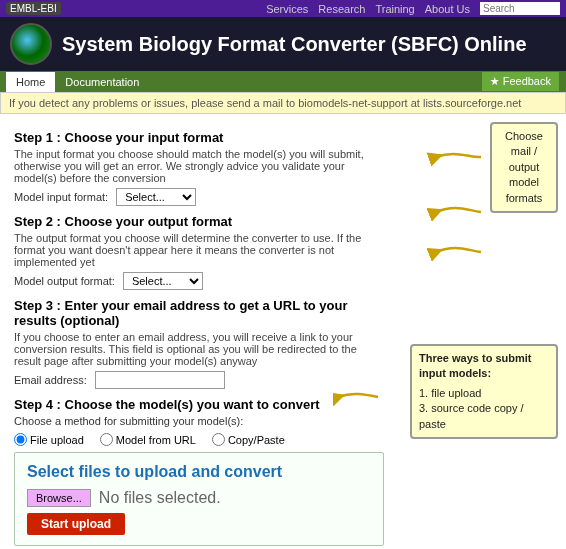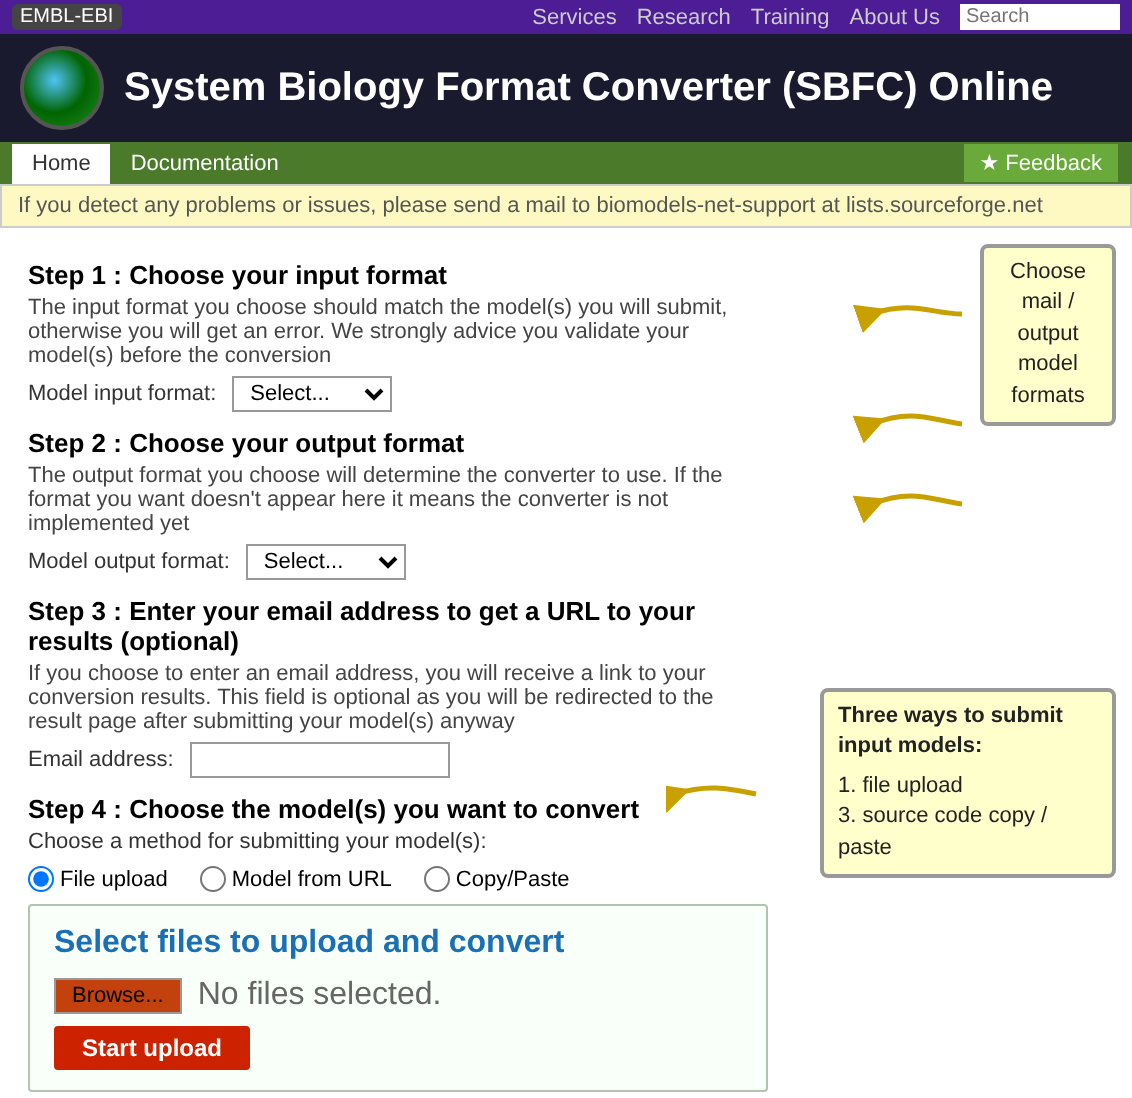--- a/index.html
+++ b/index.html
@@ -39,21 +39,21 @@
 
     
     .radio-group { display: flex; align-items: center; gap: 16px; margin: 6px 0; }
     .radio-item { display: flex; align-items: flex-end; gap: 3px; font-size: 11px; cursor: pointer; }
     .radio-item input { cursor: pointer; }
 
     
     .upload-box { border: 1px solid #b0c4b0; background: #f9fff9; padding: 10px 12px; margin-top: 6px; border-radius: 2px; }
     .upload-title { color: #1a6fb5; font-size: 16px; font-weight: bold; margin-bottom: 8px; }
     .browse-row { display: flex; align-items: center; gap: 8px; margin-bottom: 6px; }
-    .browse-btn { background: #c2410c; border: 1px solid #999; padding: 2px 8px; font-size: 11px; cursor: pointer; }
+    .browse-btn { background: #f0abfc; border: 1px solid #999; padding: 2px 8px; font-size: 11px; cursor: pointer; }
     .no-file-text { font-size: 16px; color: #666; }
     .start-btn { background: #cc2200; color: #fff; border: none; padding: 4px 14px; font-size: 12px; cursor: pointer; font-weight: bold; border-radius: 2px; }
 
     
     .annotation-box { position: absolute; background: #ffffcc; border: 2px solid #999; border-radius: 4px; padding: 5px 7px; font-size: 11px; color: #222; line-height: 1.4; }
 
     .step-section { position: relative; }
   </style>
 </head>
 <body>

